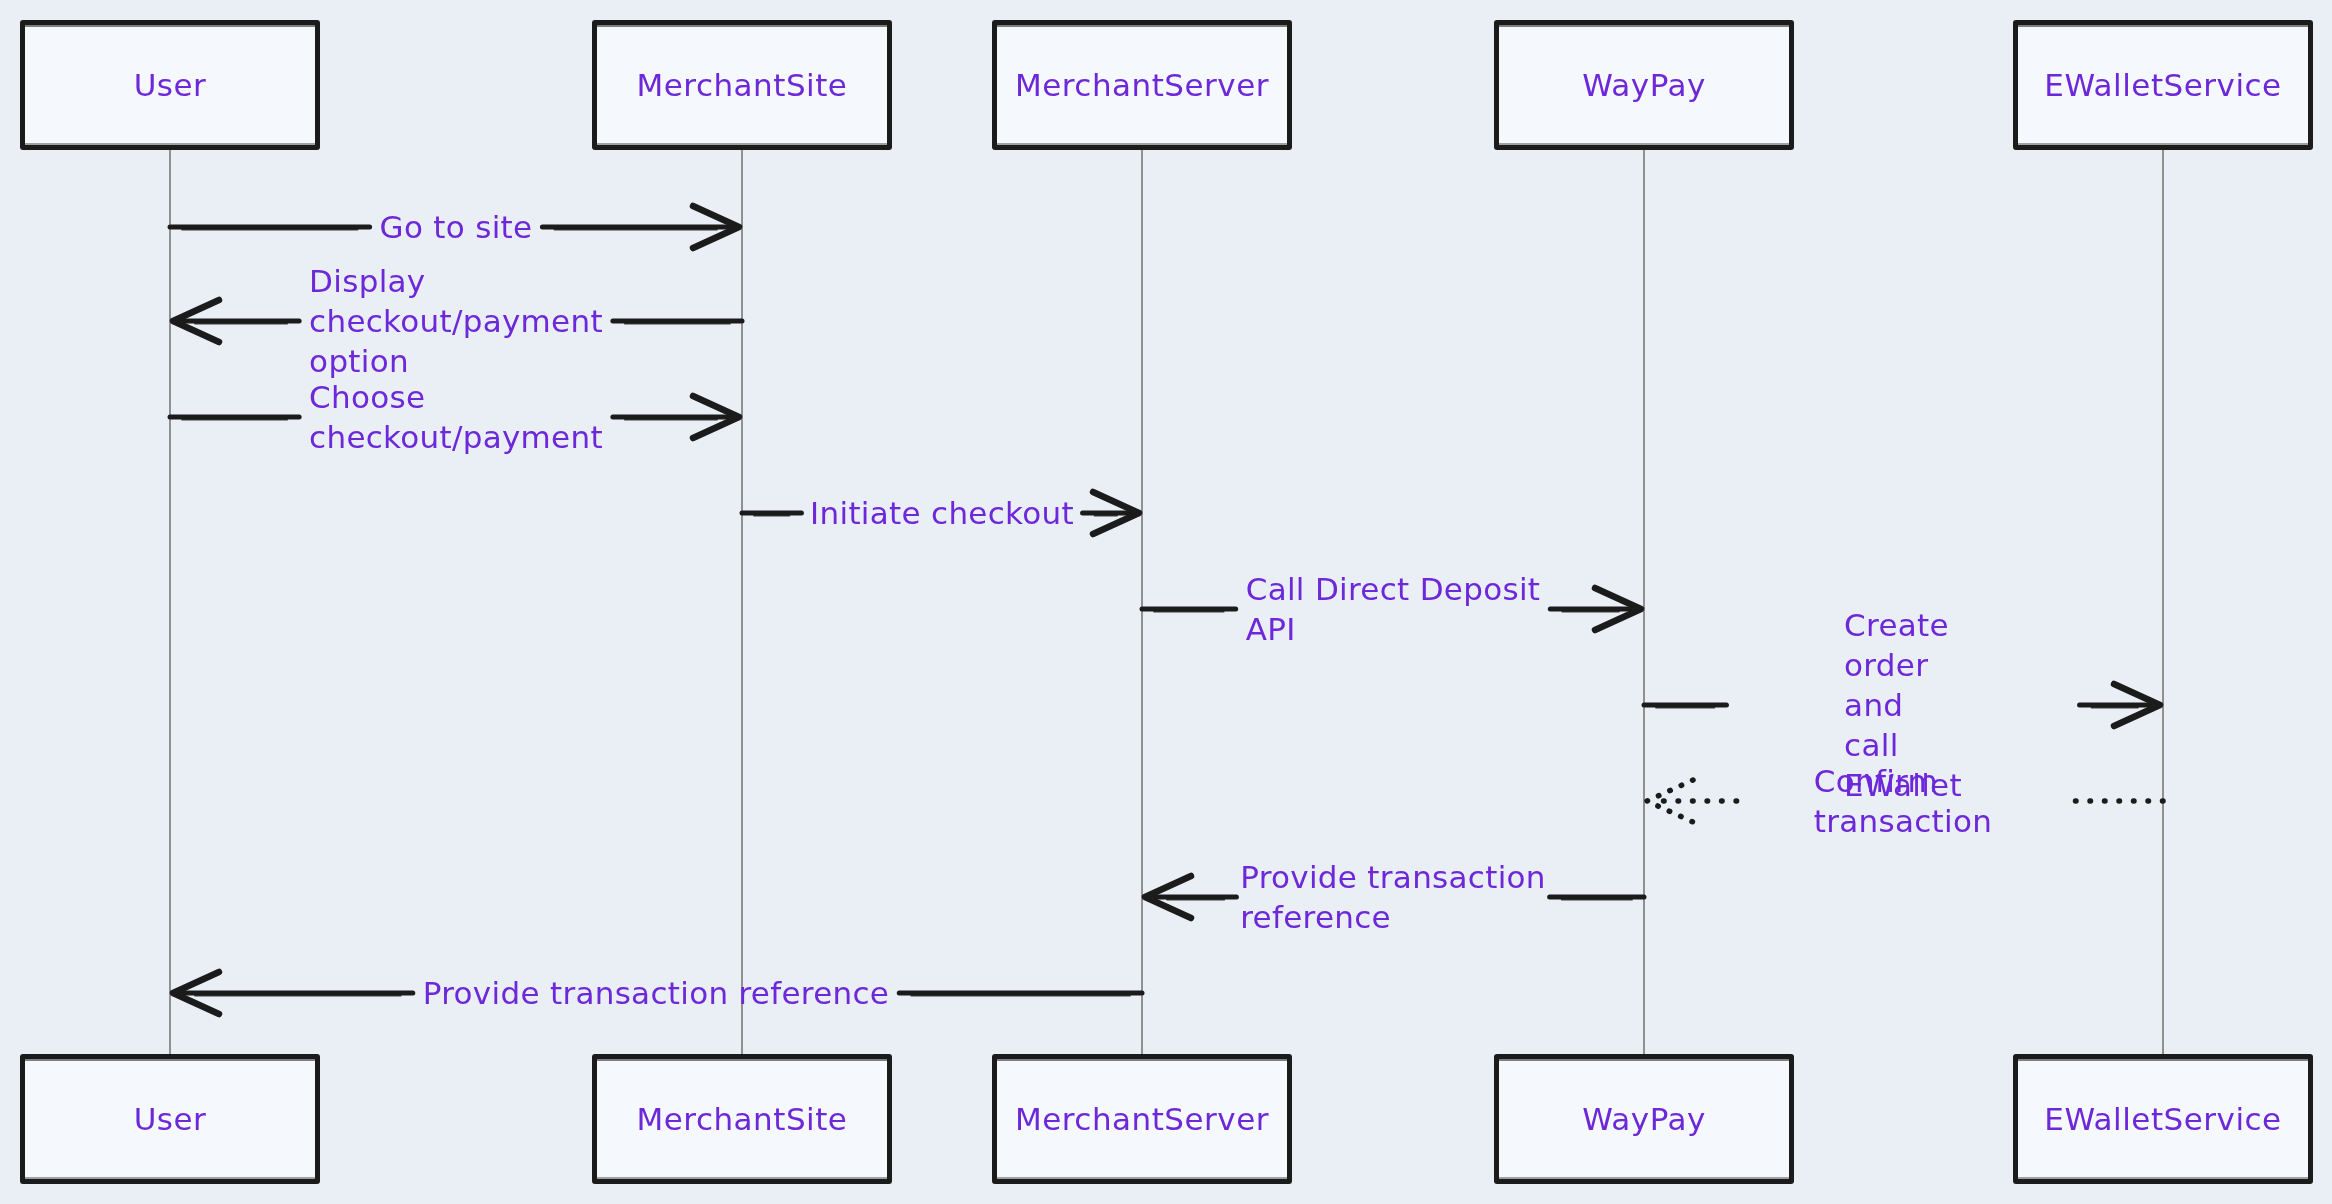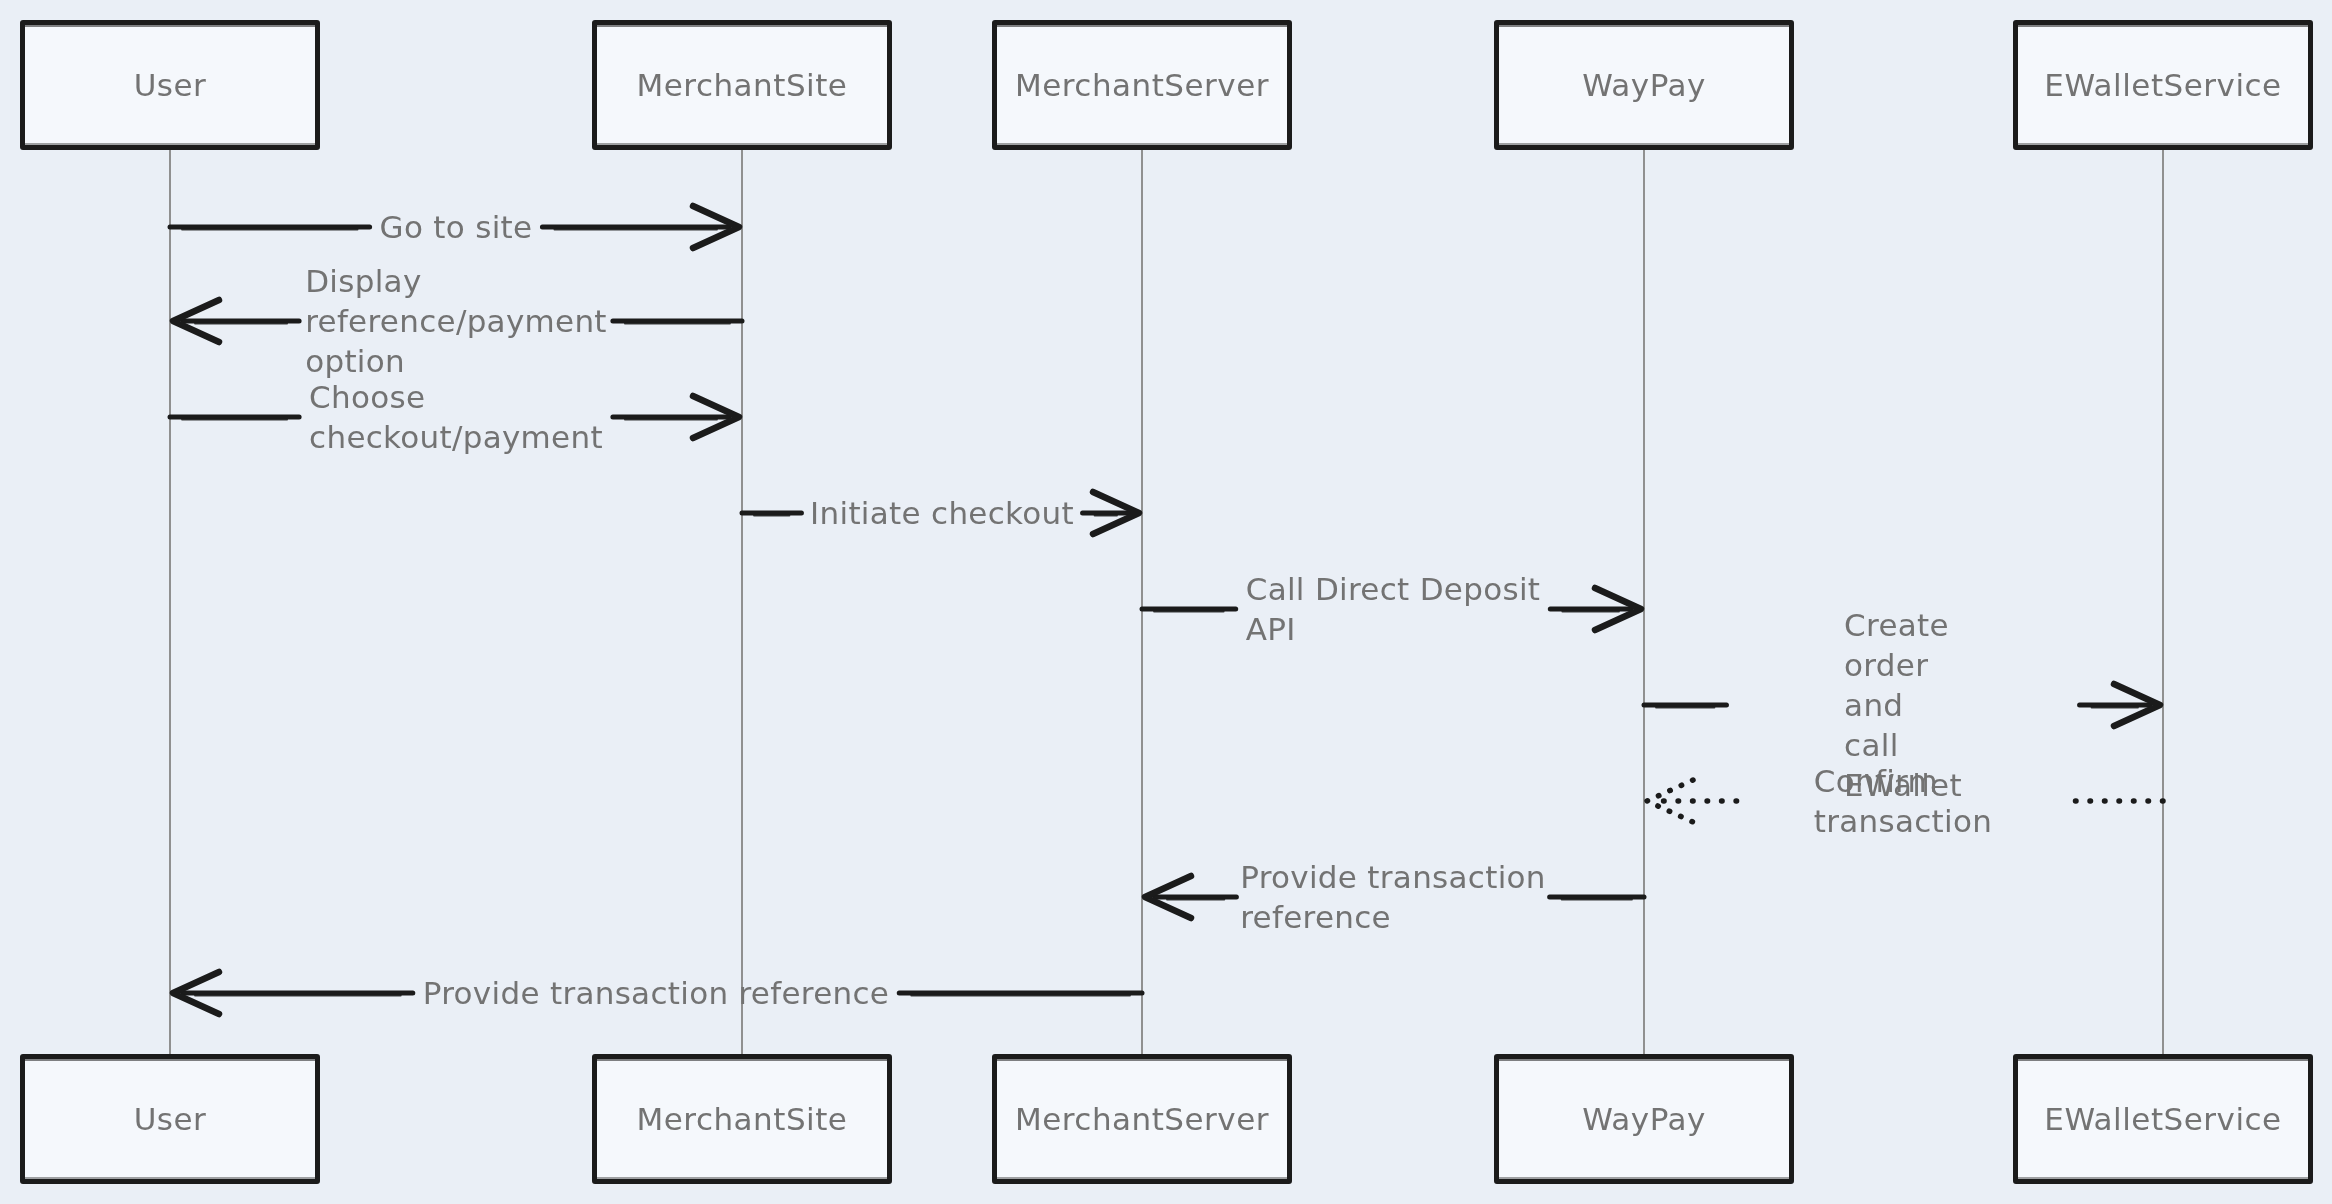--- a/index.html
+++ b/index.html
@@ -3,21 +3,21 @@
 <meta charset="utf-8">
 <title>diagram</title>
 <style>
   html,body{margin:0;padding:0;background:#eaeff6;}
   body{overflow:hidden;}
   .diagram{
     position:relative;
     width:1952px;height:1204px;
     background:#eaeff6;
     font-family:"DejaVu Sans","Liberation Sans",sans-serif;
-    color:#737373;
+    color:#6d28d9;
   }
   #lines-svg{position:absolute;left:0;top:0;width:2332px;height:1204px;}
   .actor-box{
     position:absolute;
     width:300px;height:130px;
     box-sizing:border-box;
     background:#f5f8fc;
     border:5px solid #1b1b1b;
     border-radius:3px;
     box-shadow:inset 0 2px 0 rgba(27,27,27,.55), inset 0 -2px 0 rgba(27,27,27,.4);
@@ -118,21 +118,21 @@
     </div>
   <div class="actor-box" style="left:1494px;top:1054px">
       <span>WayPay</span>
     </div>
   <div class="actor-box" style="left:2013px;top:1054px">
       <span>EWalletService</span>
     </div>
 
   <div class="msg-label" style="left:456px;top:227px">Go to site</div>
   <div class="msg-label" style="left:456px;top:321px">Display
-reference/payment
+checkout/payment
 option</div>
   <div class="msg-label" style="left:456px;top:417px">Choose
 checkout/payment</div>
   <div class="msg-label" style="left:942px;top:513px">Initiate checkout</div>
   <div class="msg-label" style="left:1393px;top:609px">Call Direct Deposit
 API</div>
   <div class="msg-label" style="left:1903px;top:801px">Confirm transaction</div>
   <div class="msg-label" style="left:1903px;top:705px">Create order and call
 EWallet</div>
   <div class="msg-label" style="left:1393px;top:897px">Provide transaction

